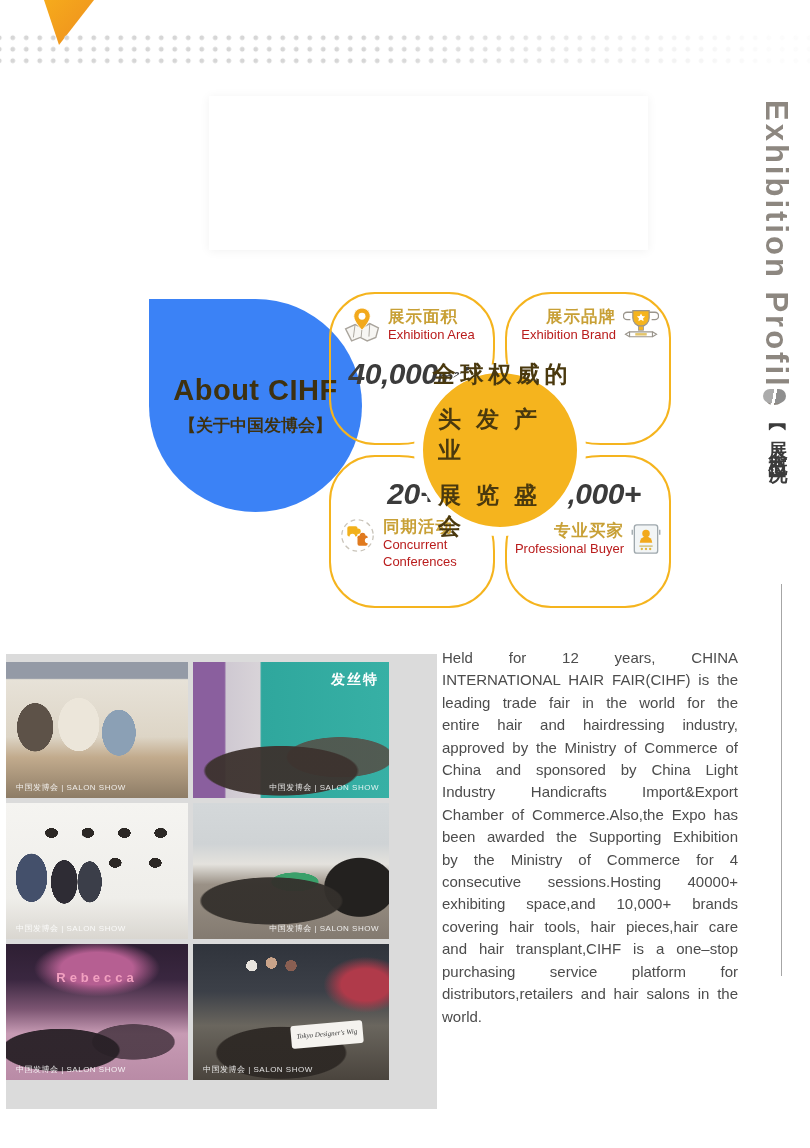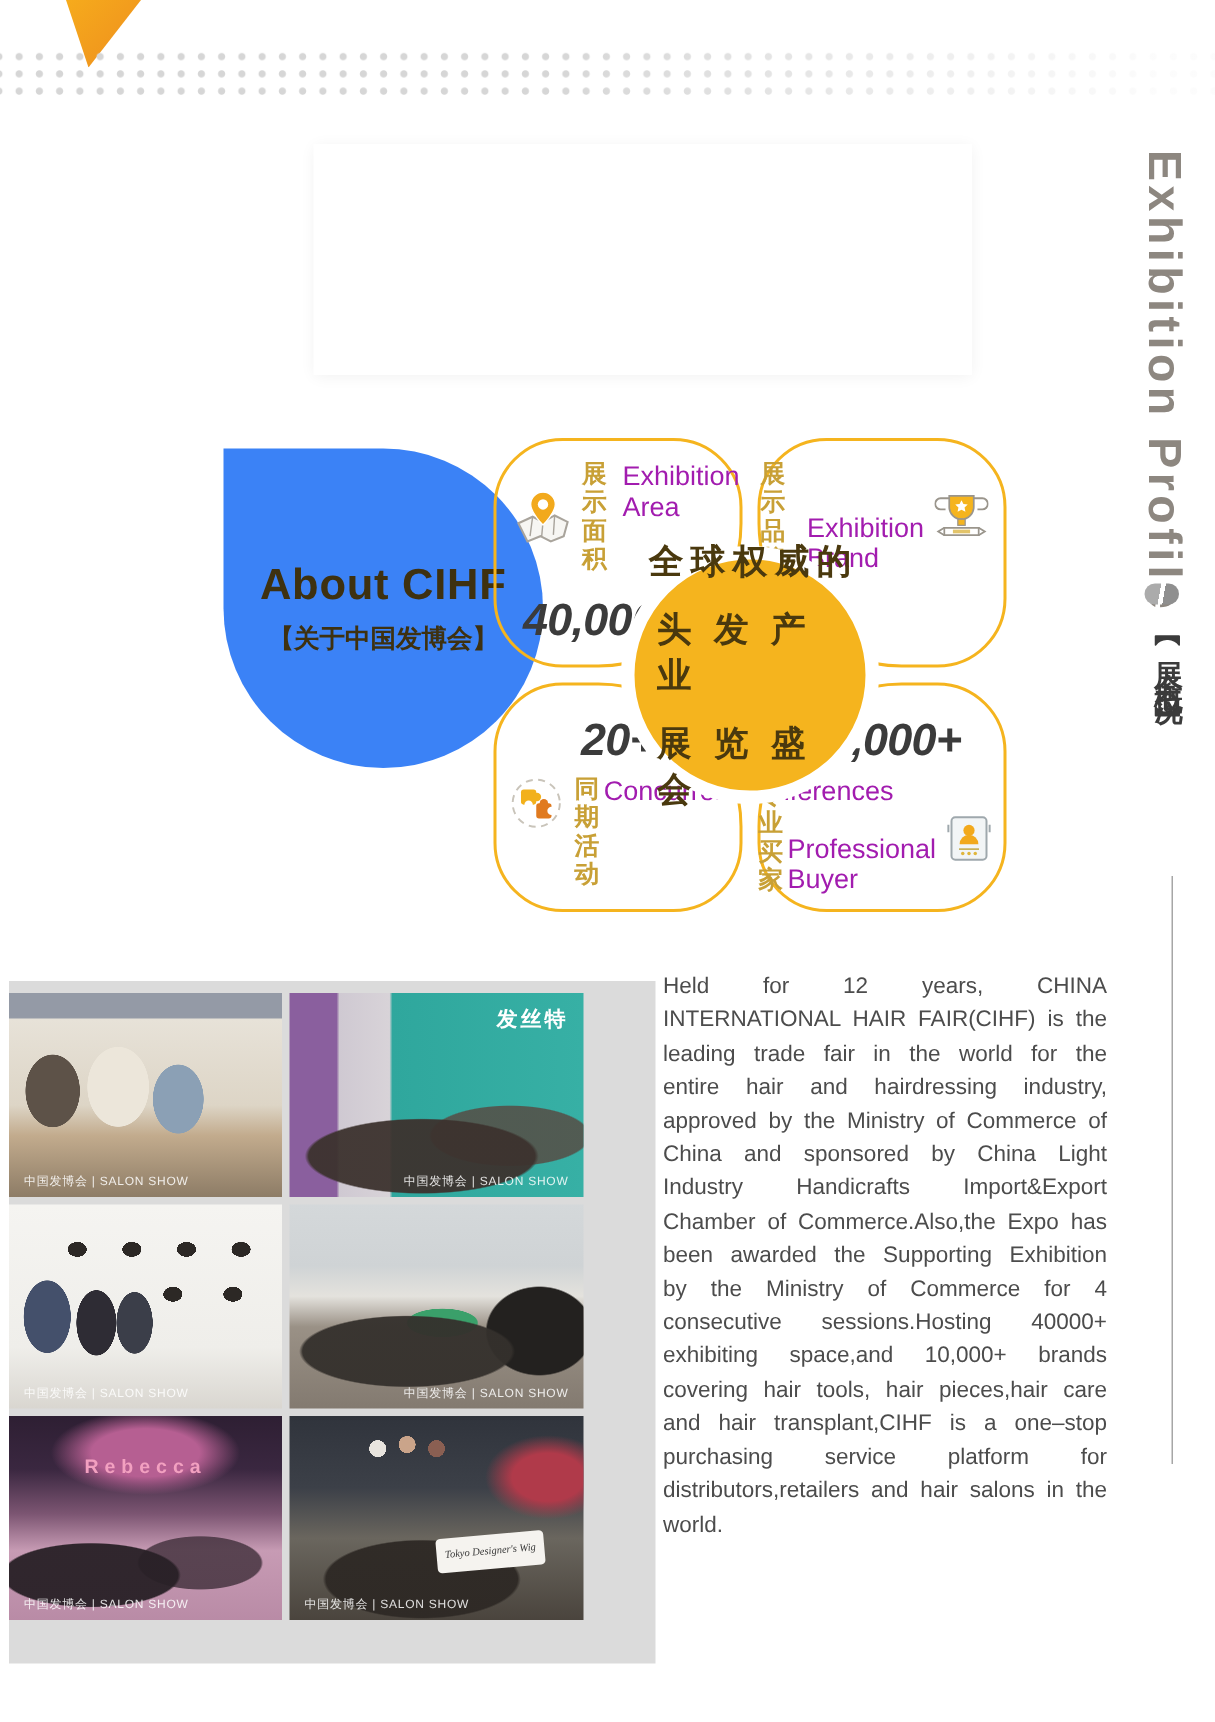--- a/index.html
+++ b/index.html
@@ -44,22 +44,22 @@
   .cell.tl{left:0;top:0;border-radius:46px 46px 96px 46px;}
   .cell.tr{right:0;top:0;border-radius:46px 46px 46px 96px;}
   .cell.bl{left:0;bottom:0;border-radius:46px 96px 46px 46px;}
   .cell.br{right:0;bottom:0;border-radius:96px 46px 46px 46px;}
   .stat-head{display:flex;align-items:center;gap:7px;}
   .tl .stat-head{padding:13px 0 0 12px;}
   .tr .stat-head{padding:13px 10px 0 0;justify-content:flex-end;}
   .bl .stat-foot{display:flex;align-items:flex-start;gap:7px;padding:6px 0 0 8px;}
   .br .stat-foot{display:flex;align-items:center;gap:7px;padding:10px 8px 0 0;justify-content:flex-end;}
   .lbl-cn{font-size:16.5px;font-weight:800;color:#c8a036;letter-spacing:1px;line-height:1.15;}
-  .lbl-en{font-size:18px;color:#a21caf;line-height:1.15;}
-  .lbl-col{display:flex;flex-direction:row;gap:2px;}
+  .lbl-en{font-size:13px;color:#b91c1c;line-height:1.15;}
+  .lbl-col{display:flex;flex-direction:column;gap:2px;}
   .tr .lbl-col{align-items:flex-end;}
   .br .lbl-col{align-items:flex-end;}
   .stat-num{font-size:30px;font-weight:800;font-style:italic;color:#3b3b3b;text-align:center;
     letter-spacing:-.5px;}
   .tl .stat-num,.tr .stat-num{margin-top:14px;}
   .bl .stat-num,.br .stat-num{margin-top:20px;}
   .unit{font-size:18px;font-weight:800;}
 
   
   .circle{position:absolute;left:414px;top:364px;width:154px;height:154px;border-radius:50%;

